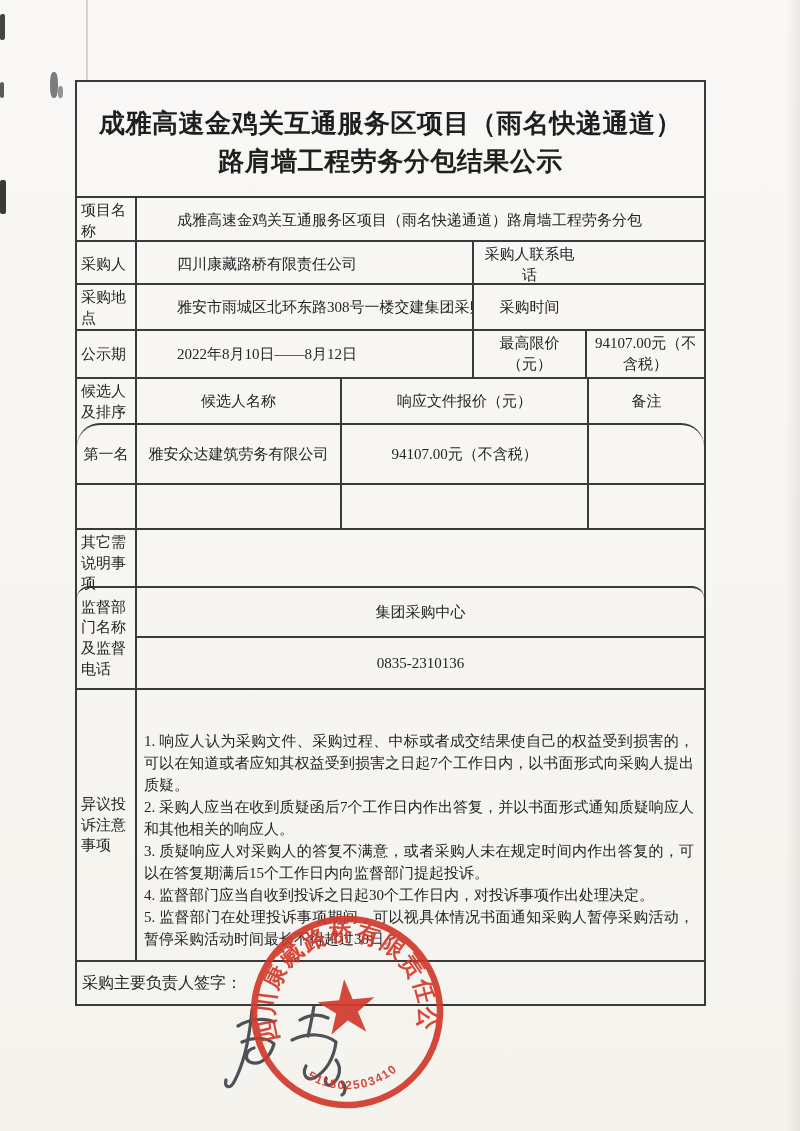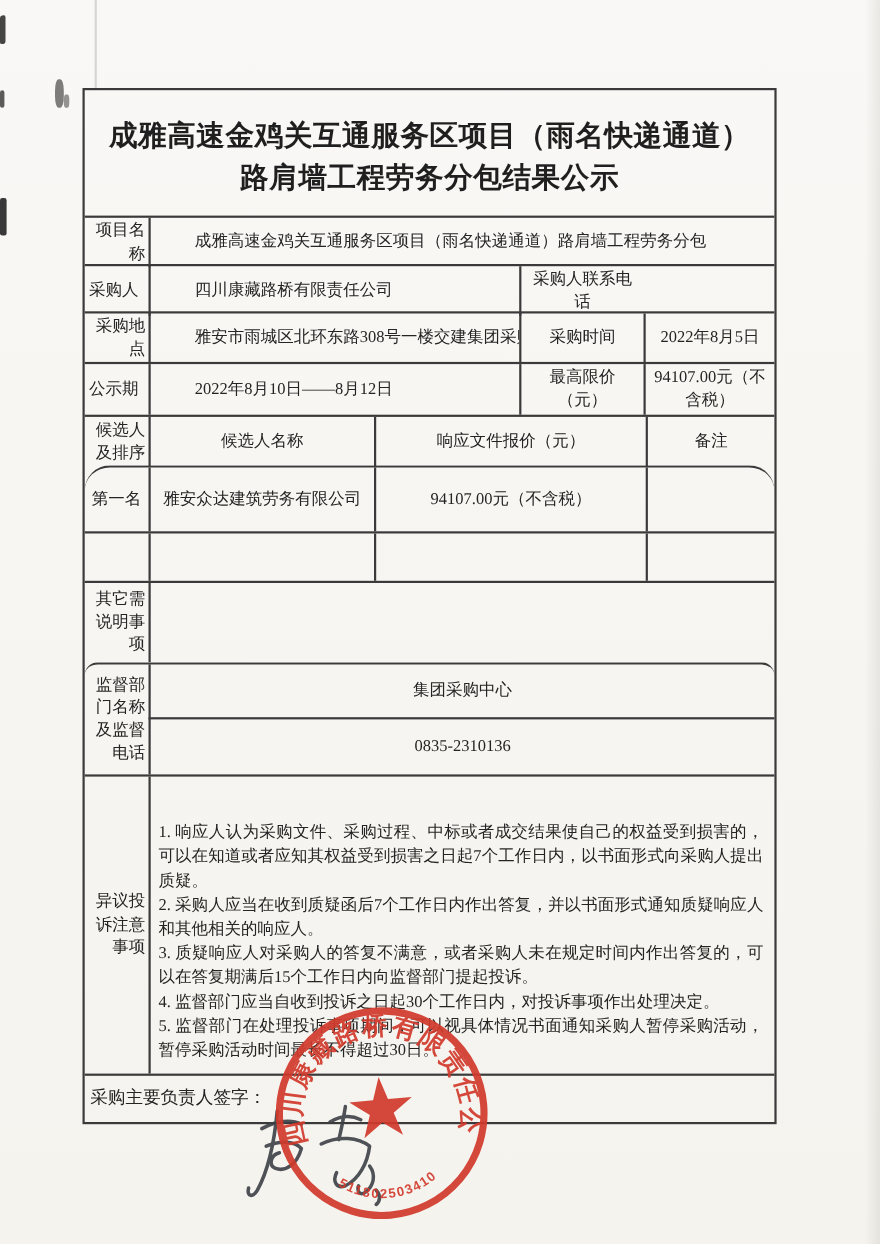--- a/index.html
+++ b/index.html
@@ -30,34 +30,34 @@
   .sec:first-child { border-top:none; }
   .grid { display:grid; }
   .g2  { grid-template-columns:58px 1fr; }
   .g4a { grid-template-columns:58px 337px 113px 1fr; }
   .g4b { grid-template-columns:58px 205px 247px 1fr; }
   .gf  { grid-template-columns:58px 1fr; grid-template-rows:48px 52px;border-radius:12px; }
 
   .c { display:flex; align-items:center; padding:2px 6px;
        font-size:15px; line-height:1.38; }
   .bl { border-left:2px solid #3a3a3a; }
-  .lab { justify-content:flex-start; text-align:right; padding:2px 3px 2px 4px; }
+  .lab { justify-content:flex-start; text-align:left; padding:2px 3px 2px 4px; }
   .ctr { justify-content:center; text-align:center; }
   .vleft { padding-left:9px; }
   .nowrap { white-space:nowrap; overflow:hidden;padding-left:40px; }
 
   .h-title  { height:114px; }
   .h-proj   { height:44px; }
   .h-r43    { height:43px; }
   .h-r46    { height:46px; }
   .h-r48    { height:48px; }
   .h-hdr    { height:46px; }
   .h-c47    { height:60px;border-radius:23px; }
   .h-c45    { height:45px; }
-  .h-other  { height:74px; }
+  .h-other  { height:58px; }
   .h-obj    { height:272px; }
   .h-sign   { height:44px; }
 
   .title-box { display:flex; align-items:center; justify-content:center;
                padding:8px 18px 0 18px; }
   .title-box h1 {
     font-family:"Liberation Sans","DejaVu Sans",sans-serif;
     font-size:26px; font-weight:700; line-height:1.45; text-align:center;
     letter-spacing:.5px; color:#1f1f1f;
   }
@@ -103,21 +103,20 @@
     <div class="sec grid g4a h-r43">
       <div class="c lab">采购人</div>
       <div class="c bl vleft nowrap">四川康藏路桥有限责任公司</div>
       <div class="c bl ctr">采购人联系电话</div>
     </div>
 
     <div class="sec grid g4a h-r46">
       <div class="c lab">采购地点</div>
       <div class="c bl vleft nowrap">雅安市雨城区北环东路308号一楼交建集团采购中心</div>
       <div class="c bl ctr">采购时间</div>
-      <div class="c bl ctr">2022年8月5日</div>
     </div>
 
     <div class="sec grid g4a h-r48">
       <div class="c lab">公示期</div>
       <div class="c bl vleft nowrap">2022年8月10日——8月12日</div>
       <div class="c bl ctr">最高限价（元）</div>
       <div class="c bl ctr">94107.00元（不含税）</div>
     </div>
 
     <div class="sec grid g4b h-hdr">

